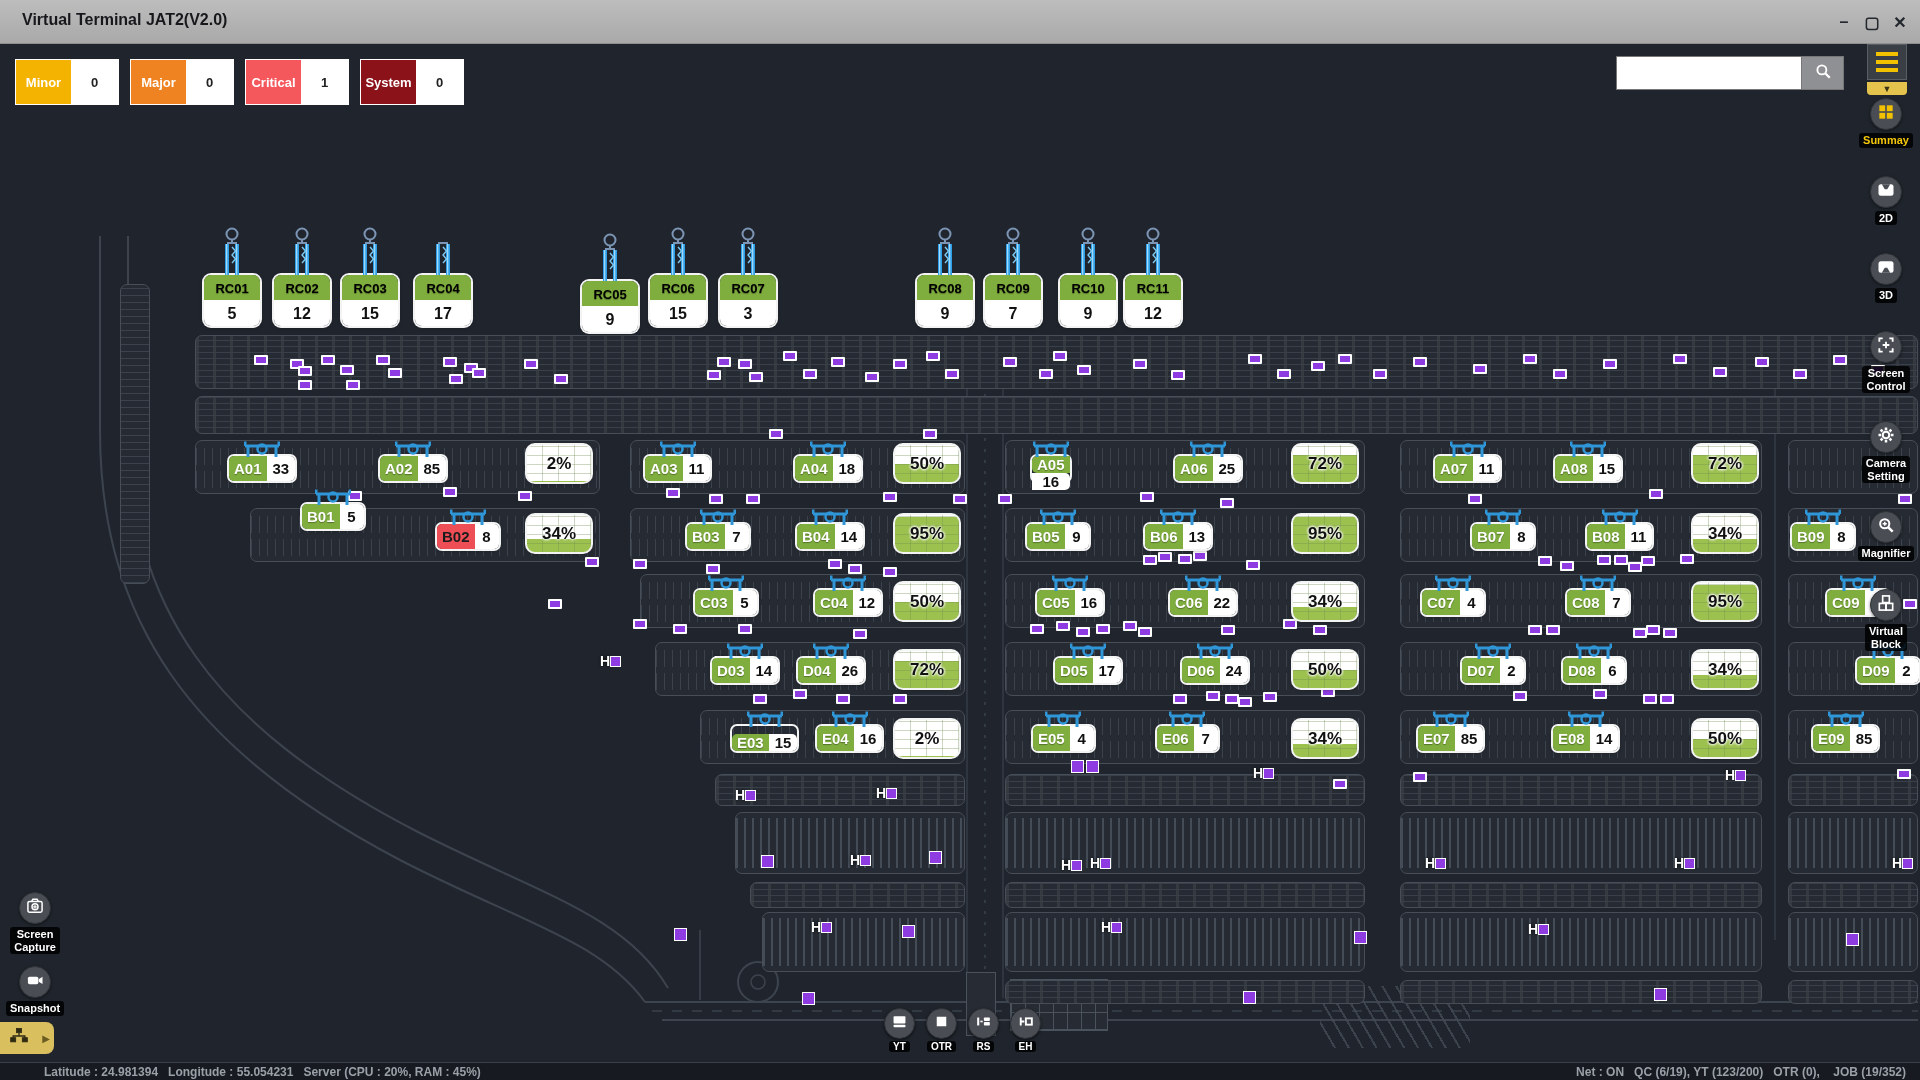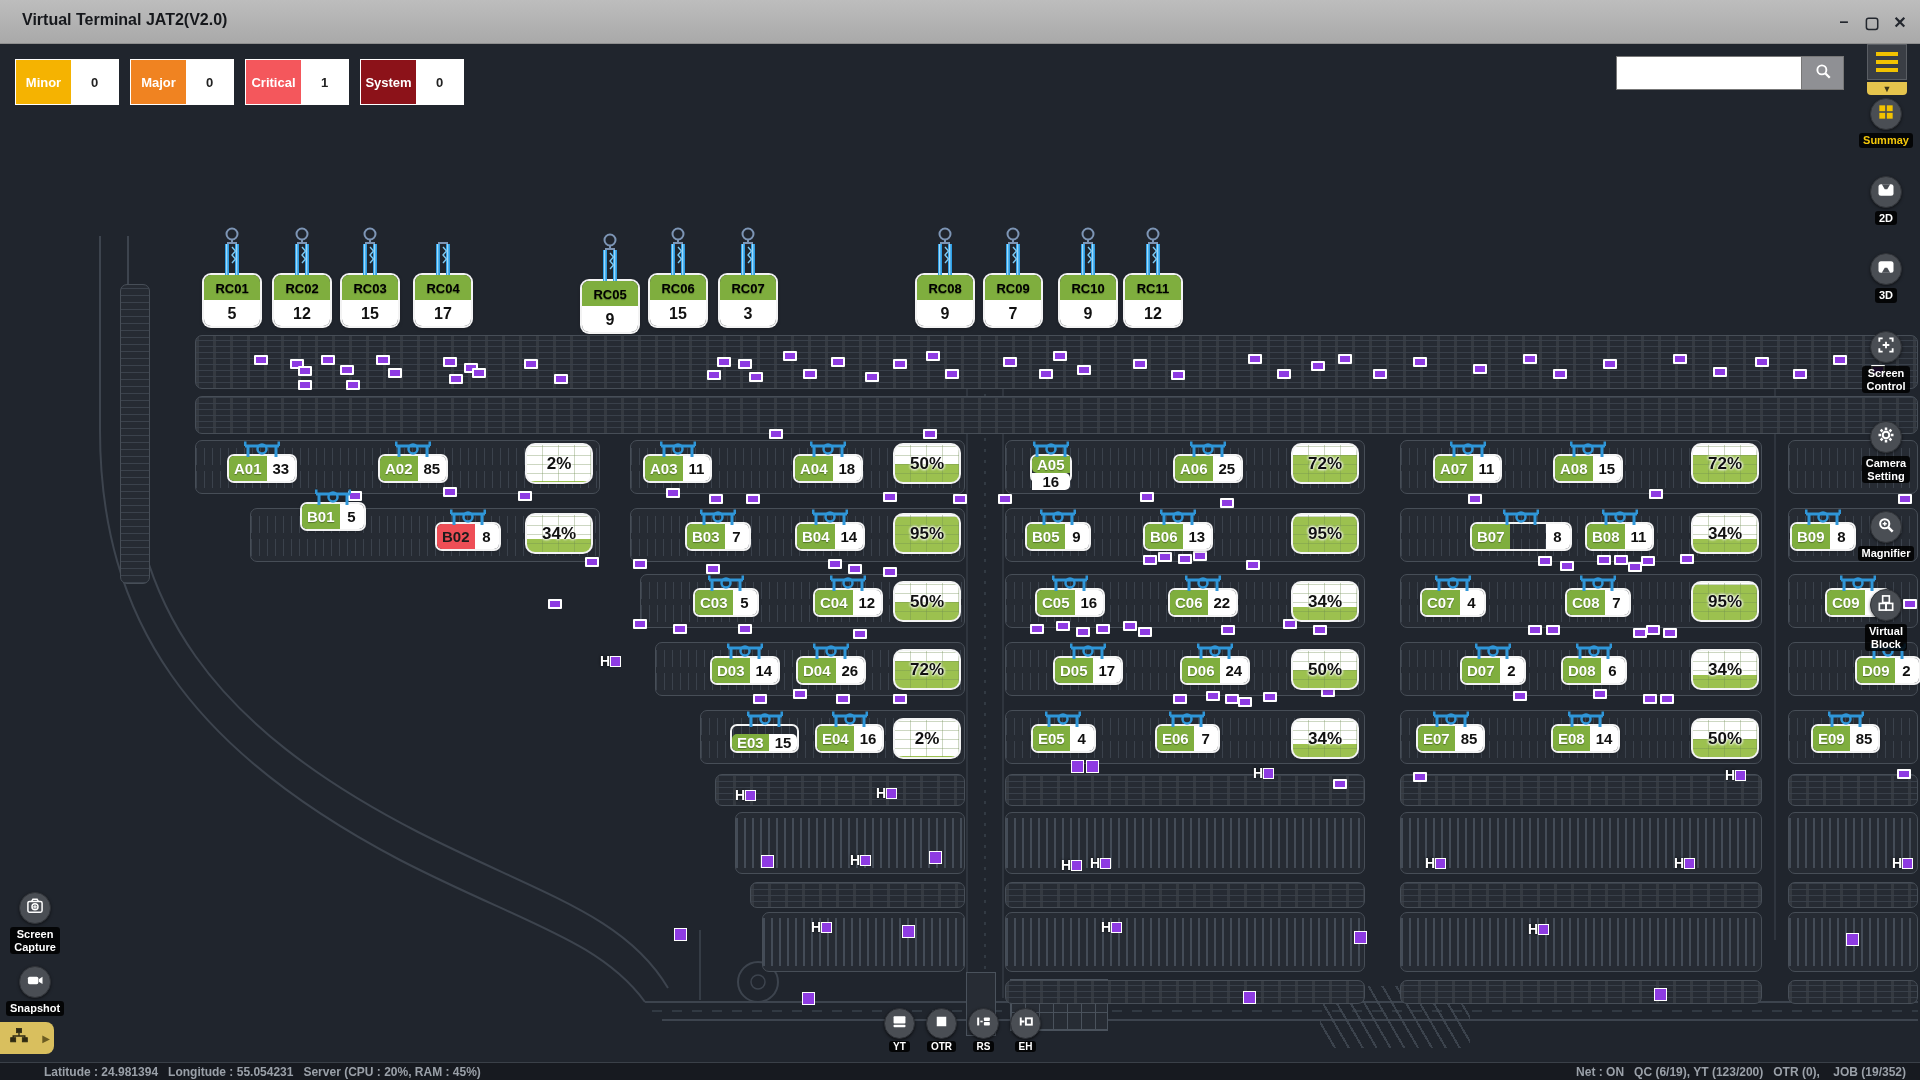--- a/index.html
+++ b/index.html
@@ -421,21 +421,21 @@
       <div class="ct">9</div>
     </div>
     <div class="blk" style="left: 1145px; top: 480px;">
       <span class="crane"><svg width="36" height="20" viewBox="0 0 36 20">
           <path d="M4 19 V8 M32 19 V8 M1 8 H35 M1 3.5 V8 M35 3.5 V8" stroke="#2f96d8" stroke-width="3" fill="none"></path>
           <circle cx="18" cy="11" r="4.5" fill="none" stroke="#2f96d8" stroke-width="2.5"></circle>
         </svg></span>
       <div class="nm">B06</div>
       <div class="ct">13</div>
     </div>
-    <div class="blk" style="left: 1472px; top: 480px; gap: 36px;">
+    <div class="blk" style="left: 1472px; top: 480px;">
       <span class="crane"><svg width="36" height="20" viewBox="0 0 36 20">
           <path d="M4 19 V8 M32 19 V8 M1 8 H35 M1 3.5 V8 M35 3.5 V8" stroke="#2f96d8" stroke-width="3" fill="none"></path>
           <circle cx="18" cy="11" r="4.5" fill="none" stroke="#2f96d8" stroke-width="2.5"></circle>
         </svg></span>
       <div class="nm">B07</div>
       <div class="ct">8</div>
     </div>
     <div class="blk" style="left: 1587px; top: 480px;">
       <span class="crane"><svg width="36" height="20" viewBox="0 0 36 20">
           <path d="M4 19 V8 M32 19 V8 M1 8 H35 M1 3.5 V8 M35 3.5 V8" stroke="#2f96d8" stroke-width="3" fill="none"></path>

